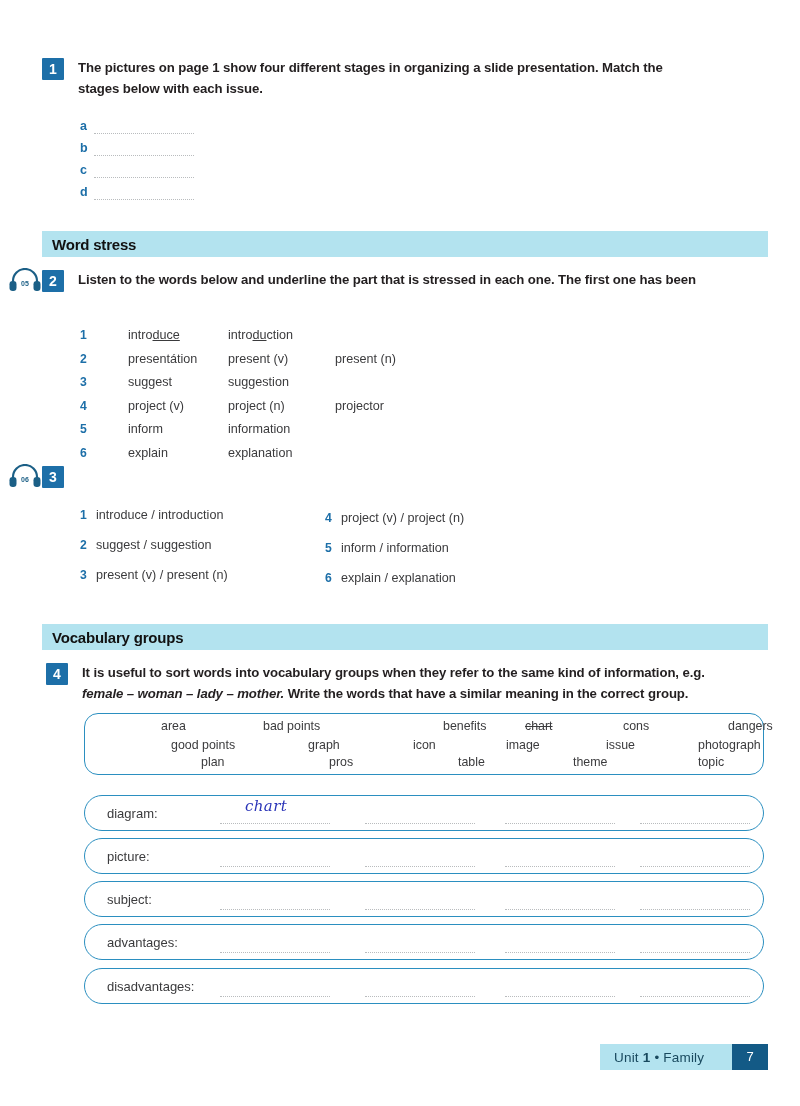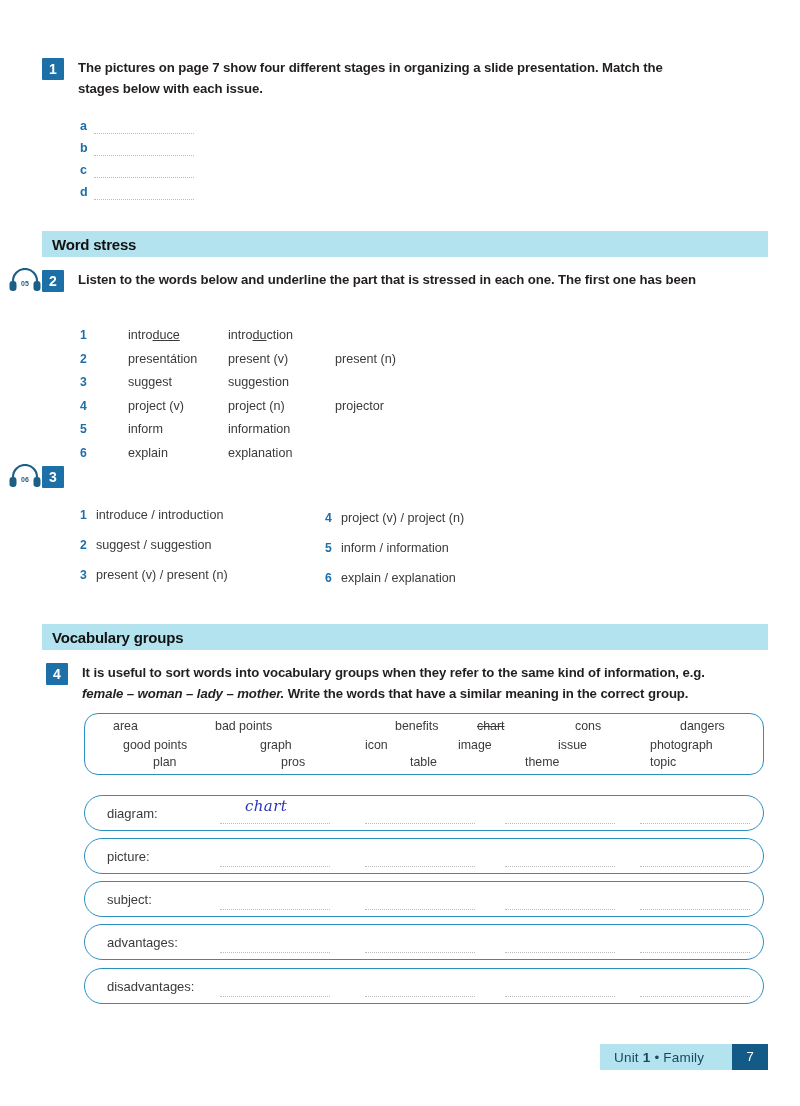--- a/index.html
+++ b/index.html
@@ -172,20 +172,21 @@
     position: absolute;
     left: 0;
     width: 100%;
     height: 21px;
     font-size: 12.4px;
     color: #3b3b3d;
   }
   .wb-word {
     position: absolute;
     white-space: nowrap;
+    margin-left: 48px;
   }
   .wb-strike { text-decoration: line-through; }
 
   
   .pill {
     position: absolute;
     left: 84px;
     width: 680px;
     height: 36px;
     border: 1.6px solid #2b8fc0;
@@ -252,21 +253,21 @@
   }
 </style>
 </head>
 <body>
 
 <div class="page">
 
   <div class="exercise" style="left:42px; top:58px; width:700px;">
     <div class="numbox">1</div>
     <div class="instr">
-      <div>The pictures on page 7 show four different stages in organizing a slide presentation. Match the</div>
+      <div>The pictures on page 1 show four different stages in organizing a slide presentation. Match the</div>
       <div>stages below with each issue.</div>
     </div>
   </div>
 
   <div class="abcd">
     <div class="abcd-row">
       <span class="abcd-letter">a</span>
       <span class="dots"></span>
     </div>
     <div class="abcd-row">

